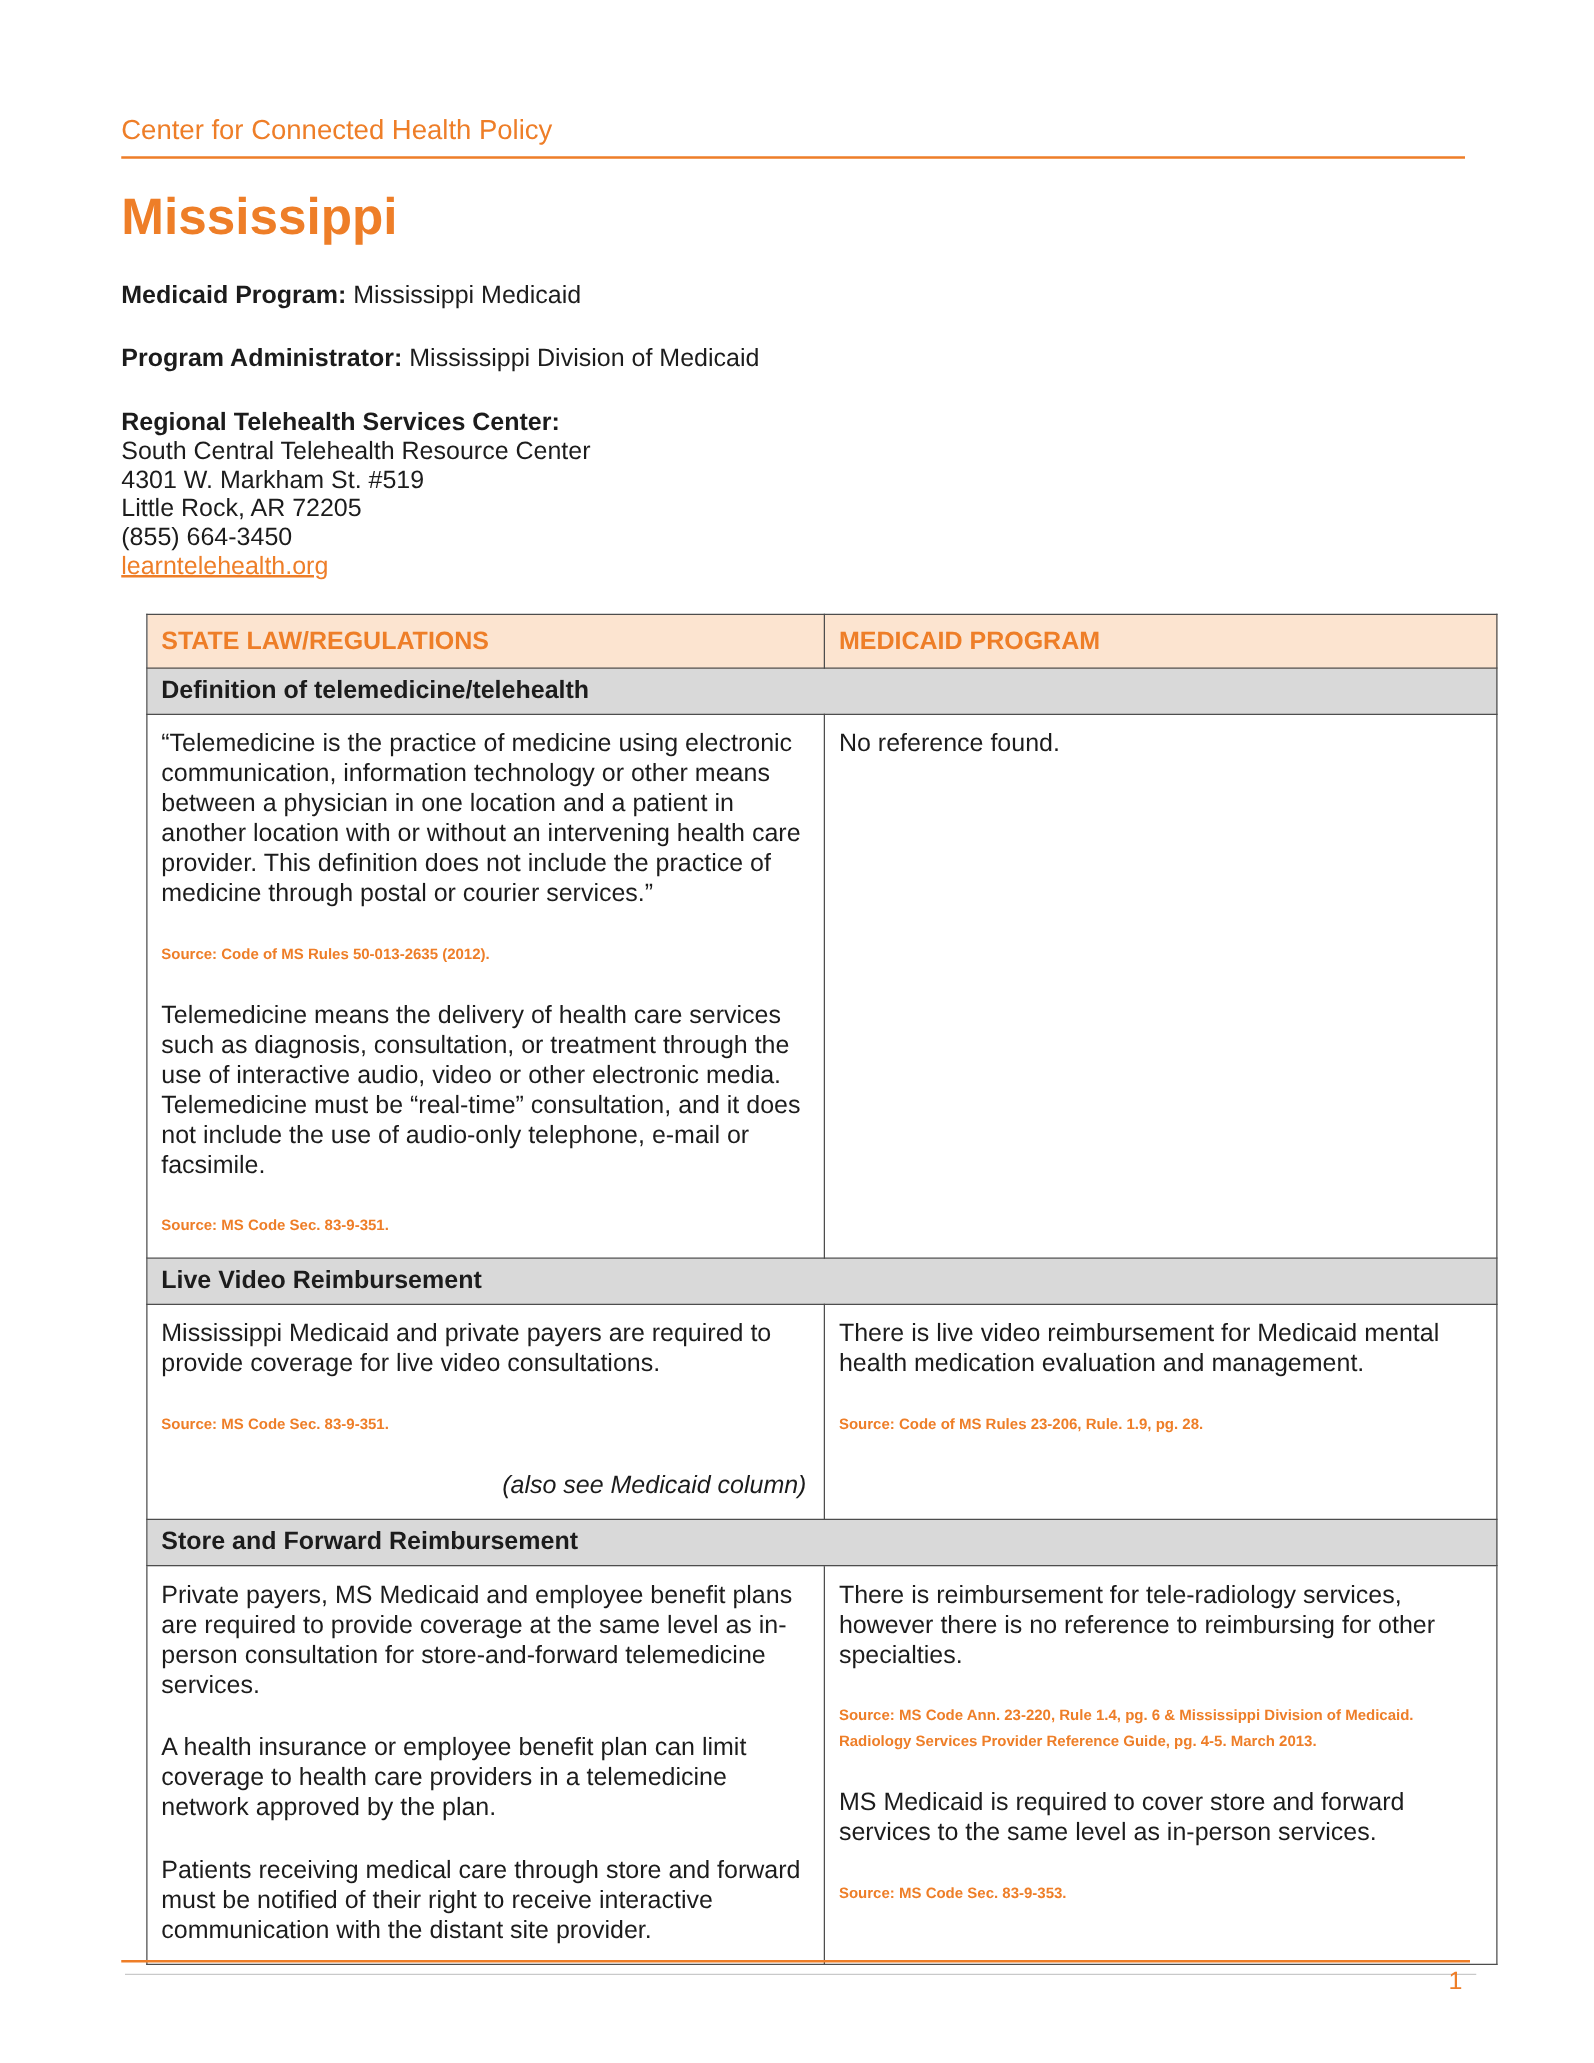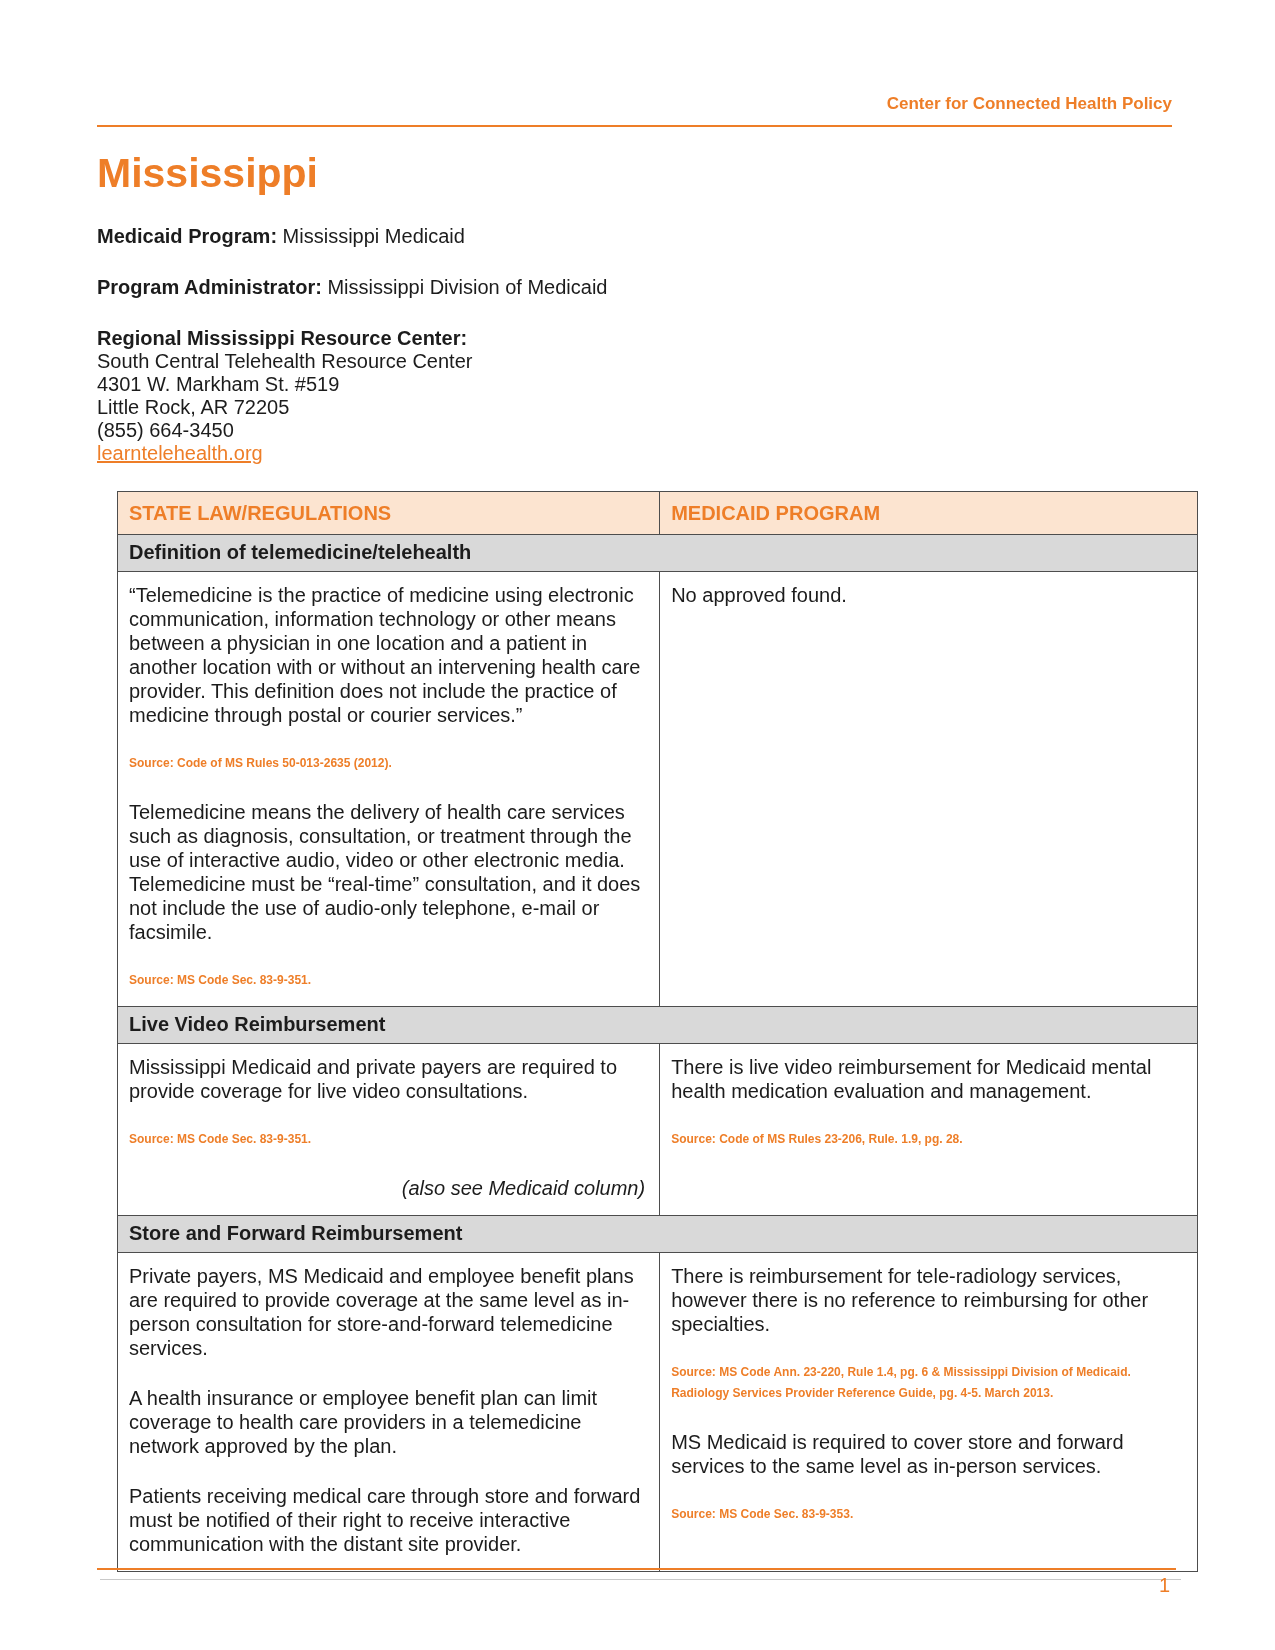--- a/index.html
+++ b/index.html
@@ -12,22 +12,22 @@
   *{box-sizing:border-box;}
   html,body{margin:0;padding:0;background:#ffffff;}
   .page{
     width:1275px;height:1650px;position:relative;overflow:hidden;
     background:#ffffff;color:var(--ink);
     font-family:"Liberation Sans","DejaVu Sans",sans-serif;
   }
   .inner{padding:0 94px 0 97px;}
   .doc-header{padding-top:90px;padding-right:9px;}
   .brand{
-    text-align:right;color:var(--orange);
-    font-size:17px;line-height:28px;font-weight:700;
+    color:var(--orange);
+    font-size:22px;line-height:28px;font-weight:400;
   }
   .orange-rule{border:0;border-top:2px solid var(--orange);margin:7px 0 0 0;}
   h1.page-title{
     color:var(--orange);font-size:41px;line-height:47px;
     font-weight:bold;margin:23px 0 0 0;
   }
   .info-line{font-size:20px;line-height:23px;margin:28px 0 0 0;}
   .info-label{font-weight:bold;}
   .rtrc-block{margin-top:28px;font-size:20px;line-height:23px;font-style:normal;}
   .rtrc-line{margin:0;}
@@ -79,21 +79,21 @@
       <span class="info-label">Medicaid Program:</span>
       <span>Mississippi Medicaid</span>
     </p>
 
     <p class="info-line">
       <span class="info-label">Program Administrator:</span>
       <span>Mississippi Division of Medicaid</span>
     </p>
 
     <div class="rtrc-block">
-      <p class="rtrc-line info-label">Regional Mississippi Resource Center:</p>
+      <p class="rtrc-line info-label">Regional Telehealth Services Center:</p>
       <p class="rtrc-line">South Central Telehealth Resource Center</p>
       <p class="rtrc-line">4301 W. Markham St. #519</p>
       <p class="rtrc-line">Little Rock, AR 72205</p>
       <p class="rtrc-line">(855) 664-3450</p>
       <p class="rtrc-line"><a href="#" class="rtrc-link">learntelehealth.org</a></p>
     </div>
 
     <table class="law-table">
       <colgroup>
           <col style="width:50.2%">
@@ -110,21 +110,21 @@
             <td colspan="2" class="section-header">Definition of telemedicine/telehealth</td>
           </tr>
           <tr>
             <td class="content-cell">
               <p class="block-text">“Telemedicine is the practice of medicine using electronic communication, information technology or other means between a physician in one location and a patient in another location with or without an intervening health care provider. This definition does not include the practice of medicine through postal or courier services.”</p>
               <p class="block-source">Source: Code of MS Rules 50-013-2635 (2012).</p>
               <p class="block-text">Telemedicine means the delivery of health care services such as diagnosis, consultation, or treatment through the use of interactive audio, video or other electronic media.&nbsp; Telemedicine must be “real-time” consultation, and it does not include the use of audio-only telephone, e-mail or facsimile.</p>
               <p class="block-source">Source: MS Code Sec. 83-9-351.</p>
             </td>
             <td class="content-cell">
-              <p class="block-text">No approved found.</p>
+              <p class="block-text">No reference found.</p>
             </td>
           </tr>
           <tr>
             <td colspan="2" class="section-header">Live Video Reimbursement</td>
           </tr>
           <tr>
             <td class="content-cell">
               <p class="block-text">Mississippi Medicaid and private payers are required to provide coverage for live video consultations.</p>
               <p class="block-source">Source: MS Code Sec. 83-9-351.</p>
               <p class="block-note">(also see Medicaid column)</p>

